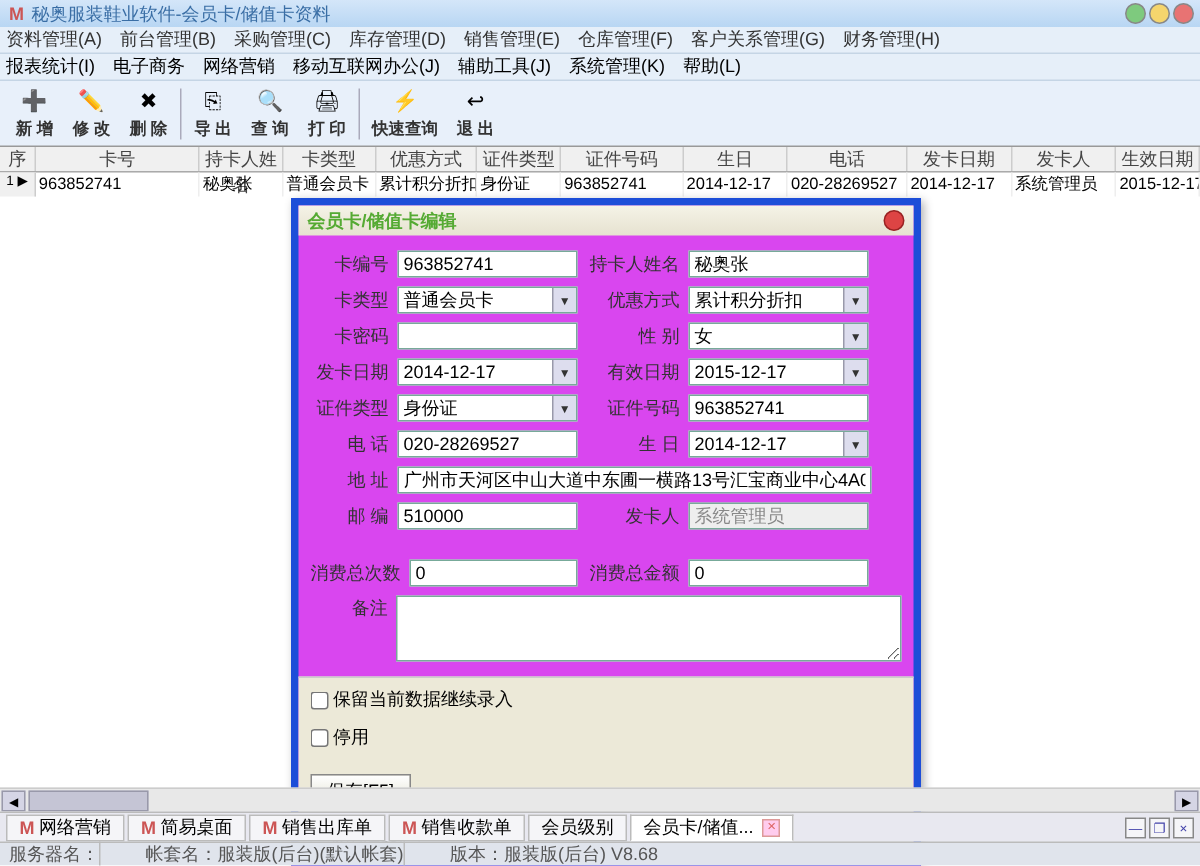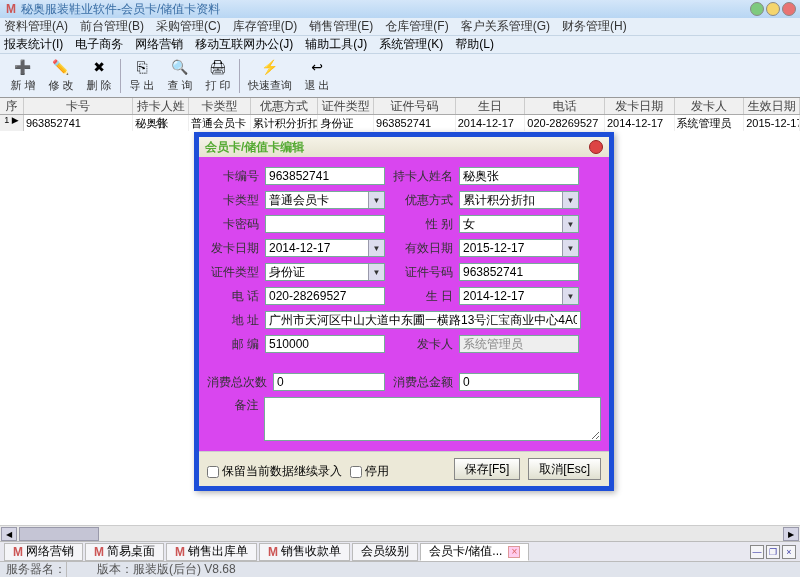--- a/index.html
+++ b/index.html
@@ -11,38 +11,38 @@
 .winbtn { width: 14px; height: 14px; border-radius: 7px; border: 1px solid #888; }
 .winbtn.min { background: #7eca7e; }
 .winbtn.max { background: #f5d56d; }
 .winbtn.cls { background: #e87373; }
 .menubar { background: #e6eff9; height: 18px; display: flex; align-items: center; padding: 0 4px; gap: 12px; border-bottom: 1px solid #c5d5e5; }
 .menubar span { color: #333; cursor: default; }
 .menubar2 { background: #e6eff9; height: 18px; display: flex; align-items: center; padding: 0 4px; gap: 12px; border-bottom: 1px solid #c5d5e5; }
 .toolbar { background: #e8f0fa; height: 44px; display: flex; align-items: center; padding: 0 4px; border-bottom: 1px solid #999; }
 .tbtn { display: flex; flex-direction: column; align-items: center; justify-content: center; width: 38px; height: 40px; cursor: pointer; }
 .tbtn .ico { width: 18px; height: 18px; display: flex; align-items: center; justify-content: center; font-size: 14px; }
-.tbtn .lbl { font-size: 11px; color: #333; margin-top: 2px; }
+.tbtn .lbl { font-size: 11px; color: #333; margin-top: 2px; font-weight: bold; }
 .tsep { width: 1px; height: 34px; background: #aab; margin: 0 2px; }
 .grid { background: #fff; }
 .gridhead { display: flex; background: #f0f0f0; border-bottom: 1px solid #aaa; height: 17px; }
 .gridhead .gh { border-right: 1px solid #ccc; text-align: center; font-size: 12px; line-height: 17px; color: #444; }
 .gridrow { display: flex; height: 16px; }
 .gridrow .gc { border-right: 1px solid #eee; font-size: 11px; line-height: 16px; padding-left: 2px; overflow:hidden; white-space:nowrap; }
 .rowhead { width: 24px; background: #f0f0f0; border-right: 1px solid #ccc; text-align: center; font-size: 11px; }
 .dialog { position: absolute; left: 194px; top: 132px; width: 420px; background: #d946ef; border: 5px solid #1d4ed8; box-shadow: 2px 2px 6px rgba(0,0,0,0.3); }
 .dlg-title { background: linear-gradient(#f5f3e7, #e6e2d0); height: 20px; display: flex; align-items: center; padding: 0 6px; font-weight: bold; color: #5a3; }
 .dlg-title .dlg-close { margin-left: auto; width: 14px; height: 14px; border-radius: 7px; background: #d44; border: 1px solid #922; cursor: pointer; }
 .dlg-body { padding: 10px 8px 4px; }
 .frow { display: flex; align-items: center; margin-bottom: 6px; gap: 6px; }
 .flabel { width: 52px; text-align: right; color: #333; }
 .finput { height: 18px; border: 1px solid #7a9; padding: 0 3px; background: #fff; }
 .fselect { height: 18px; border: 1px solid #7a9; background: #fff; display: flex; align-items: center; padding: 0 3px; position: relative; }
 .fselect .arrow { position: absolute; right: 0; top: 0; width: 16px; height: 100%; background: #dde; border-left: 1px solid #99a; display: flex; align-items: center; justify-content: center; font-size: 8px; color: #333; }
-.dlg-btns { display: flex; align-items: flex-end; padding: 6px 8px; gap: 8px; border-top: 1px solid #ccc; background: #ece9d8; }
+.dlg-btns { display: flex; align-items: flex-start; padding: 6px 8px; gap: 8px; border-top: 1px solid #ccc; background: #ece9d8; flex-direction: column; }
 .chk { display: flex; align-items: center; gap: 3px; }
 .chk input { width: 12px; height: 12px; }
 .dlg-btns .spacer { flex: 1; }
 .btn { height: 22px; padding: 0 10px; background: linear-gradient(#fff,#e0e0d0); border: 1px solid #888; cursor: pointer; }
 .tabbar { position: absolute; left: 0; bottom: 16px; right: 0; height: 20px; background: #e8e8f0; border-top: 1px solid #bbb; display: flex; align-items: center; padding: 0 4px; }
 .tab { display: flex; align-items: center; gap: 3px; padding: 0 8px; height: 18px; border: 1px solid #bbb; background: #f5f5f8; margin-right: 2px; cursor: pointer; }
 .tab.active { background: #fff; border-bottom-color: #fff; }
 .tab .m { color: #c55; font-weight: bold; }
 .tab .x { margin-left: 3px; color: #d66; background:#fce; border:1px solid #d99; width:12px; height:12px; display:flex; align-items:center; justify-content:center; font-size:10px; }
 .tabbar .rightctrl { margin-left: auto; display: flex; gap: 2px; }
@@ -288,14 +288,15 @@
     </div>
   <div class="rightctrl">
     <div class="miniwin">—</div>
     <div class="miniwin">❐</div>
     <div class="miniwin">×</div>
   </div>
 </div>
 
 <div class="statusbar">
   <span class="sseg">服务器名：</span>
+  <span class="sseg">帐套名：服装版(后台)(默认帐套)</span>
   <span>版本：服装版(后台) V8.68</span>
 </div>
 
 </body></html>

